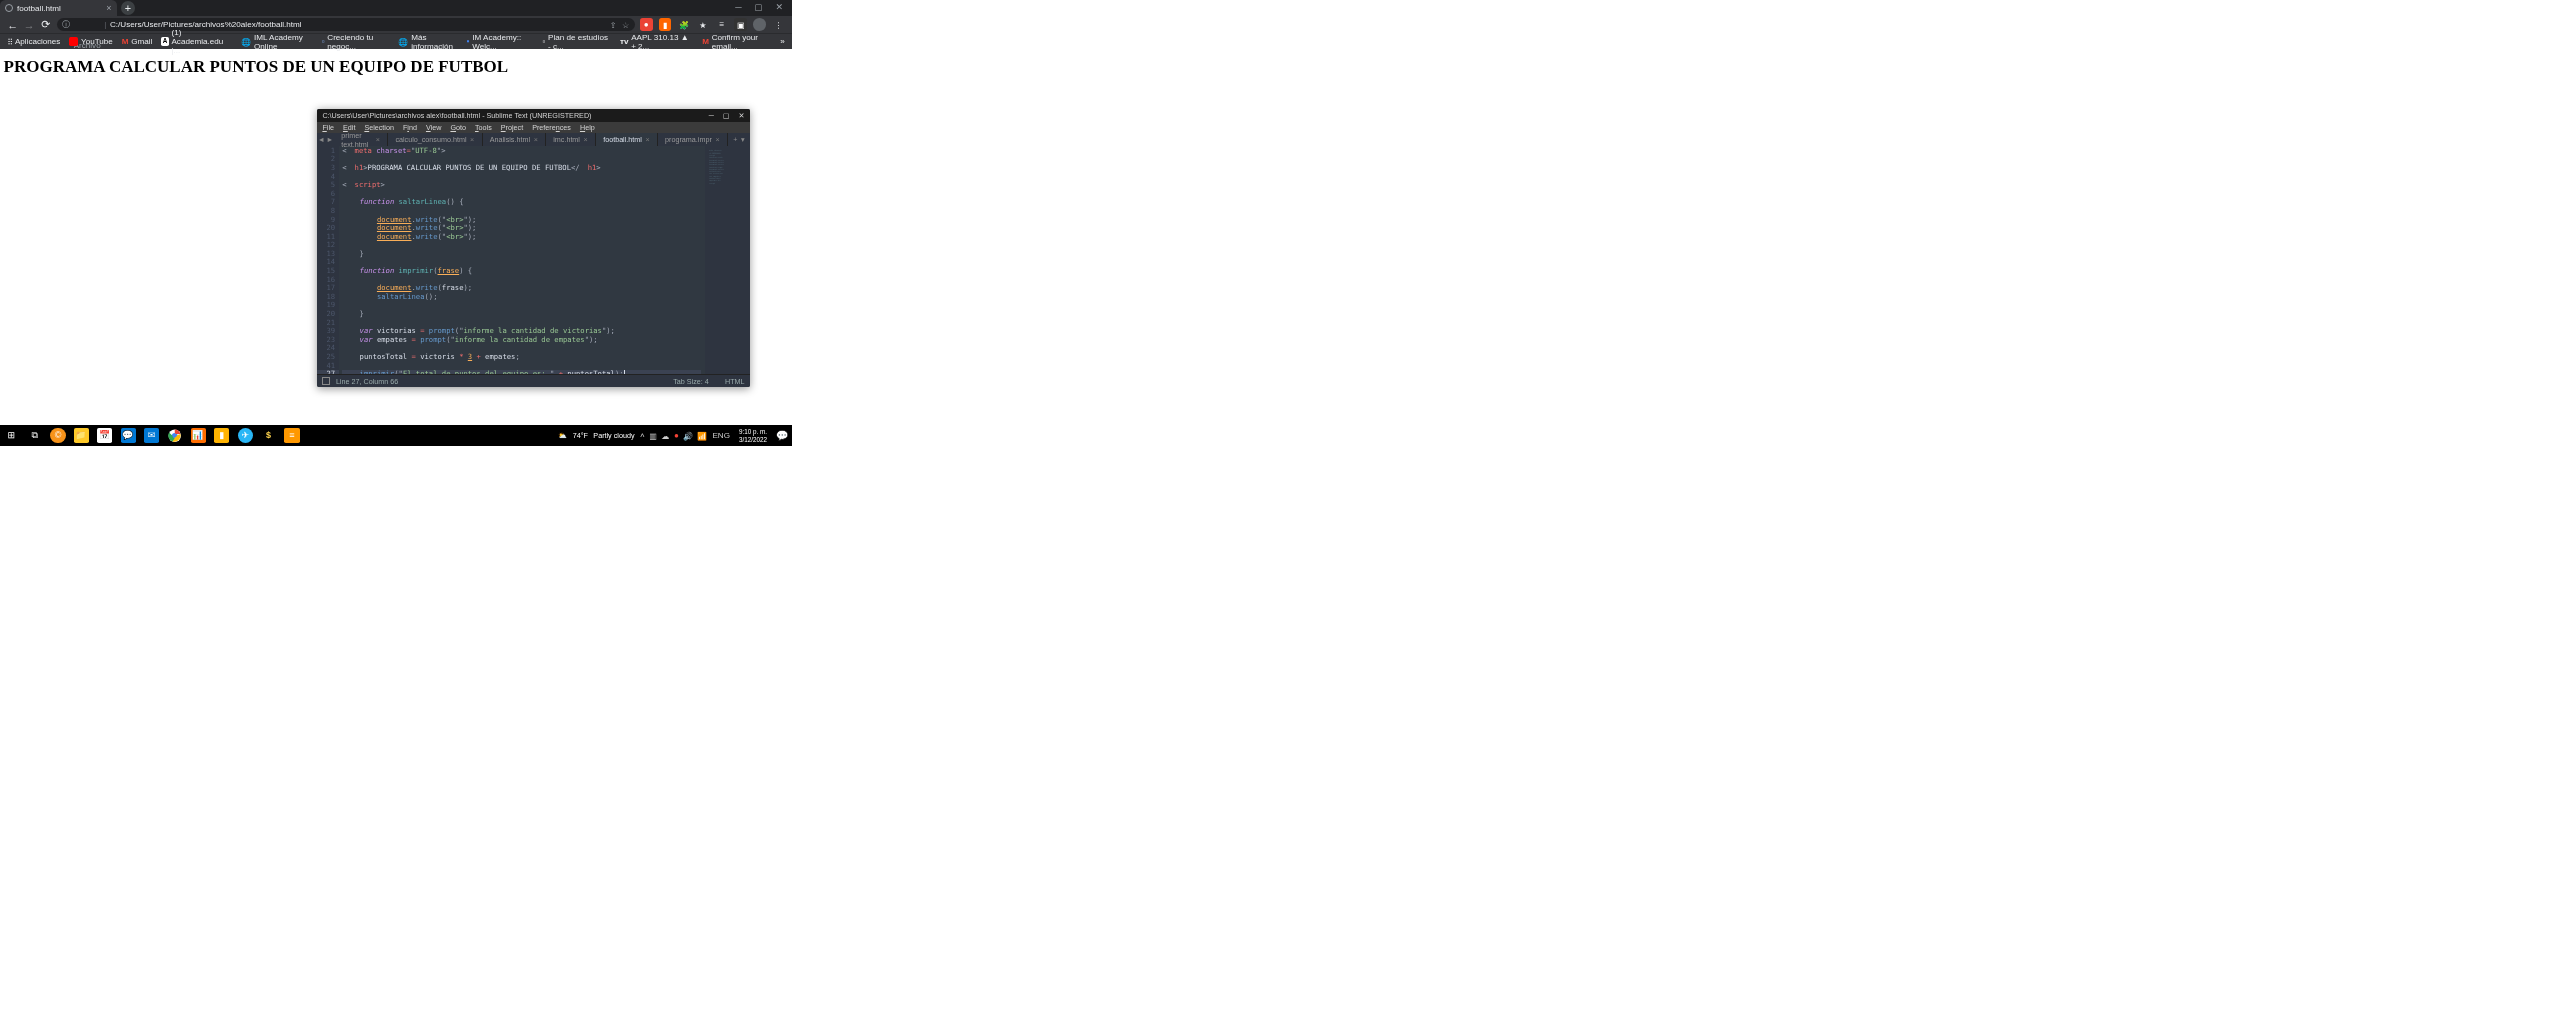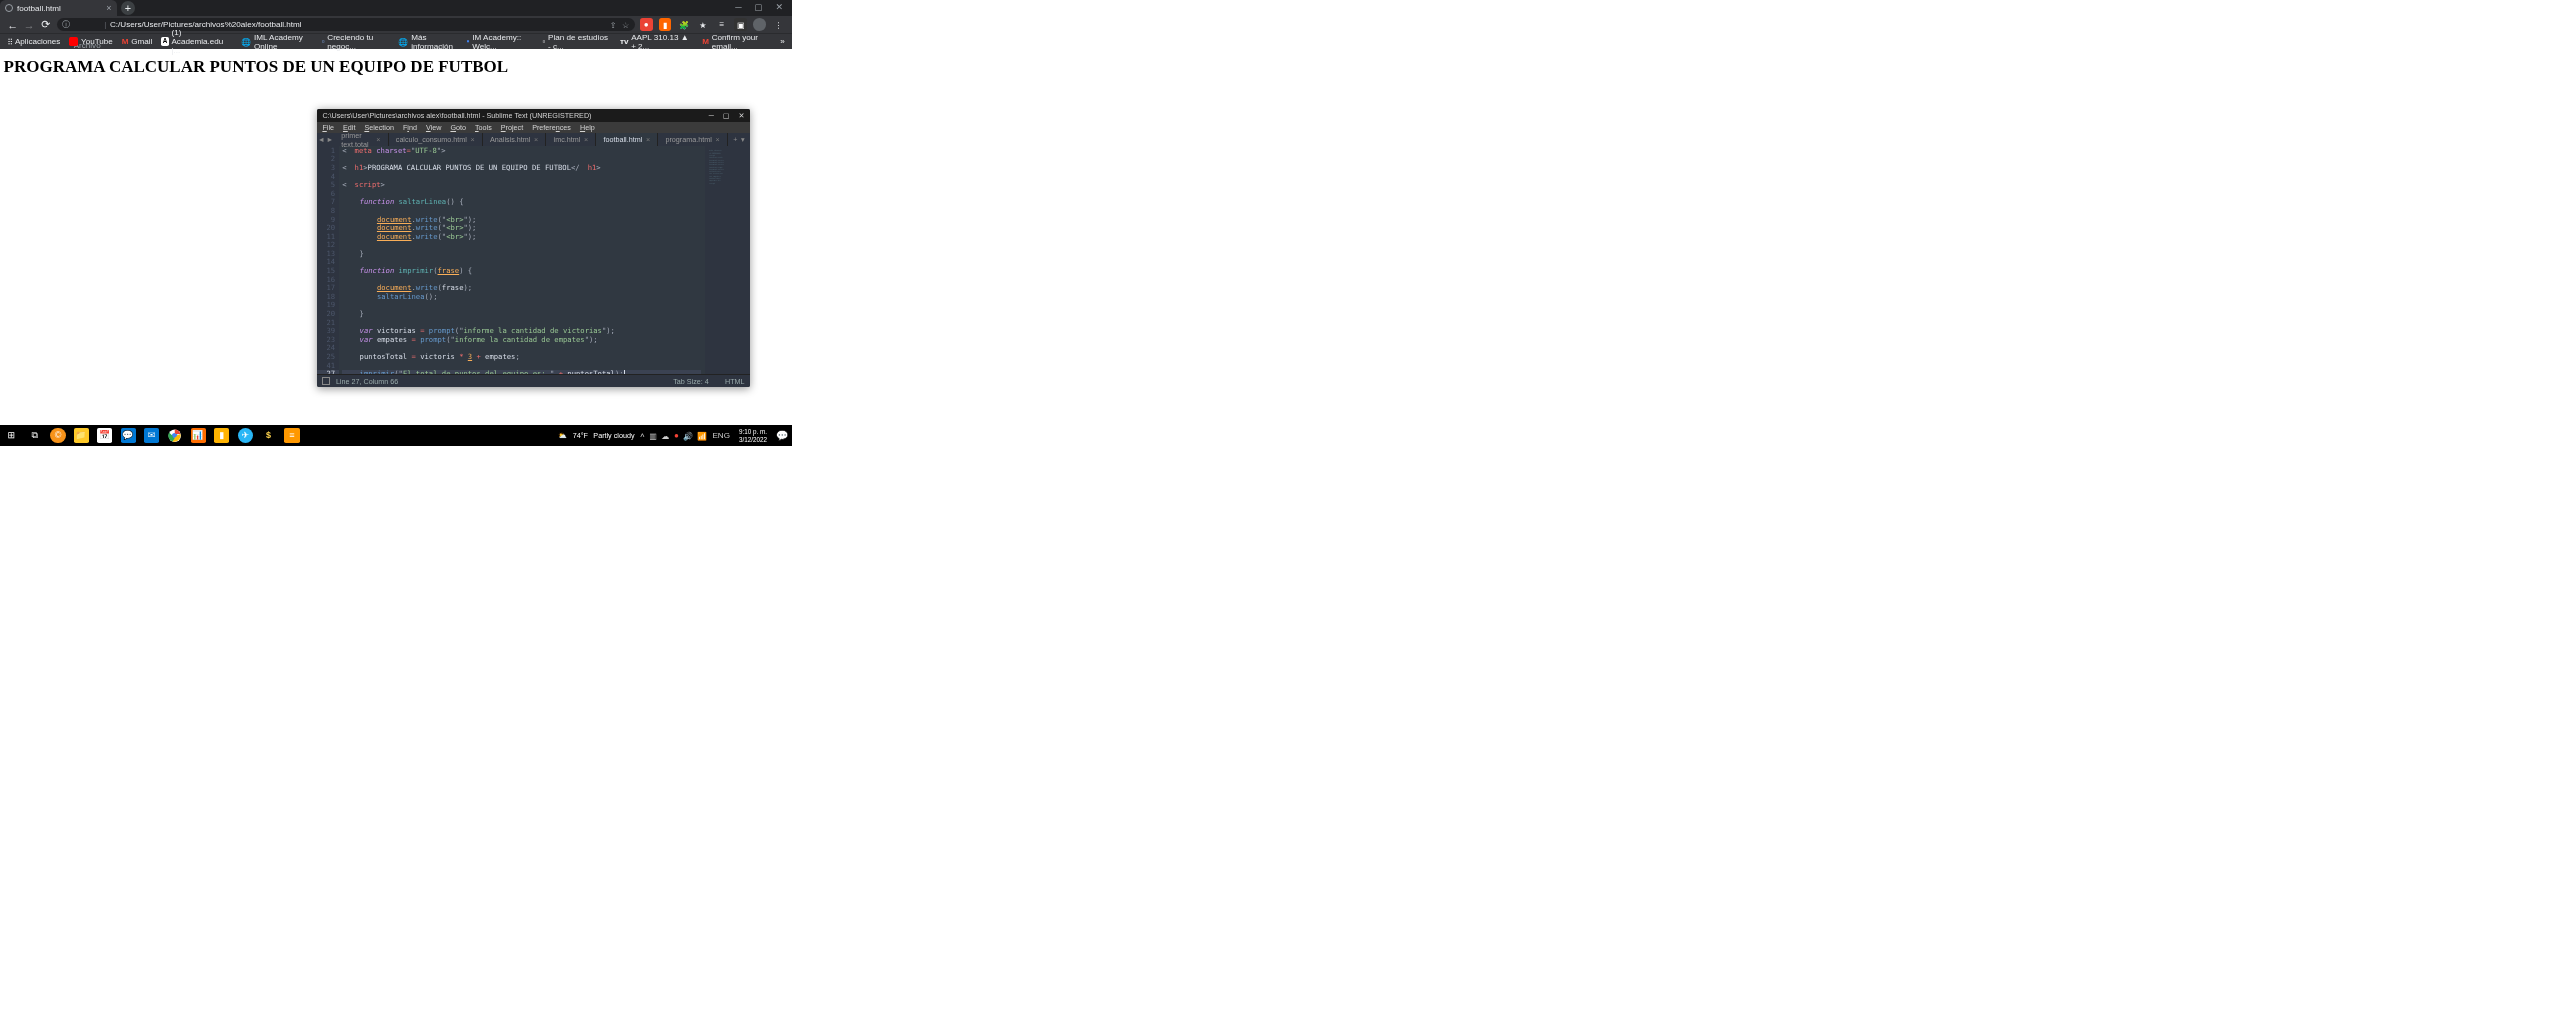--- a/index.html
+++ b/index.html
@@ -189,41 +189,41 @@
     <span><u>G</u>oto</span>
     <span><u>T</u>ools</span>
     <span><u>P</u>roject</span>
     <span>Prefere<u>n</u>ces</span>
     <span><u>H</u>elp</span>
   </div>
   <div class="st-tabs">
     <div class="navarr">◄</div>
     <div class="navarr">►</div>
     <div class="st-tab">
-        <span>primer text.total</span>
+        <span>primer text.html</span>
         <span class="x">×</span>
       </div>
     <div class="st-tab">
         <span>calculo_consumo.html</span>
         <span class="x">×</span>
       </div>
     <div class="st-tab">
         <span>Analisis.html</span>
         <span class="x">×</span>
       </div>
     <div class="st-tab">
         <span>imc.html</span>
         <span class="x">×</span>
       </div>
     <div class="st-tab active">
         <span>football.html</span>
         <span class="x">×</span>
       </div>
     <div class="st-tab">
-        <span>programa.html</span>
+        <span>programa.impr</span>
         <span class="x">×</span>
       </div>
     <div class="add">
         <span>+</span>
         <span>▾</span>
       </div>
   </div>
   <div class="st-body">
     <div class="gutter" id="gutter">
         <div>1</div>

